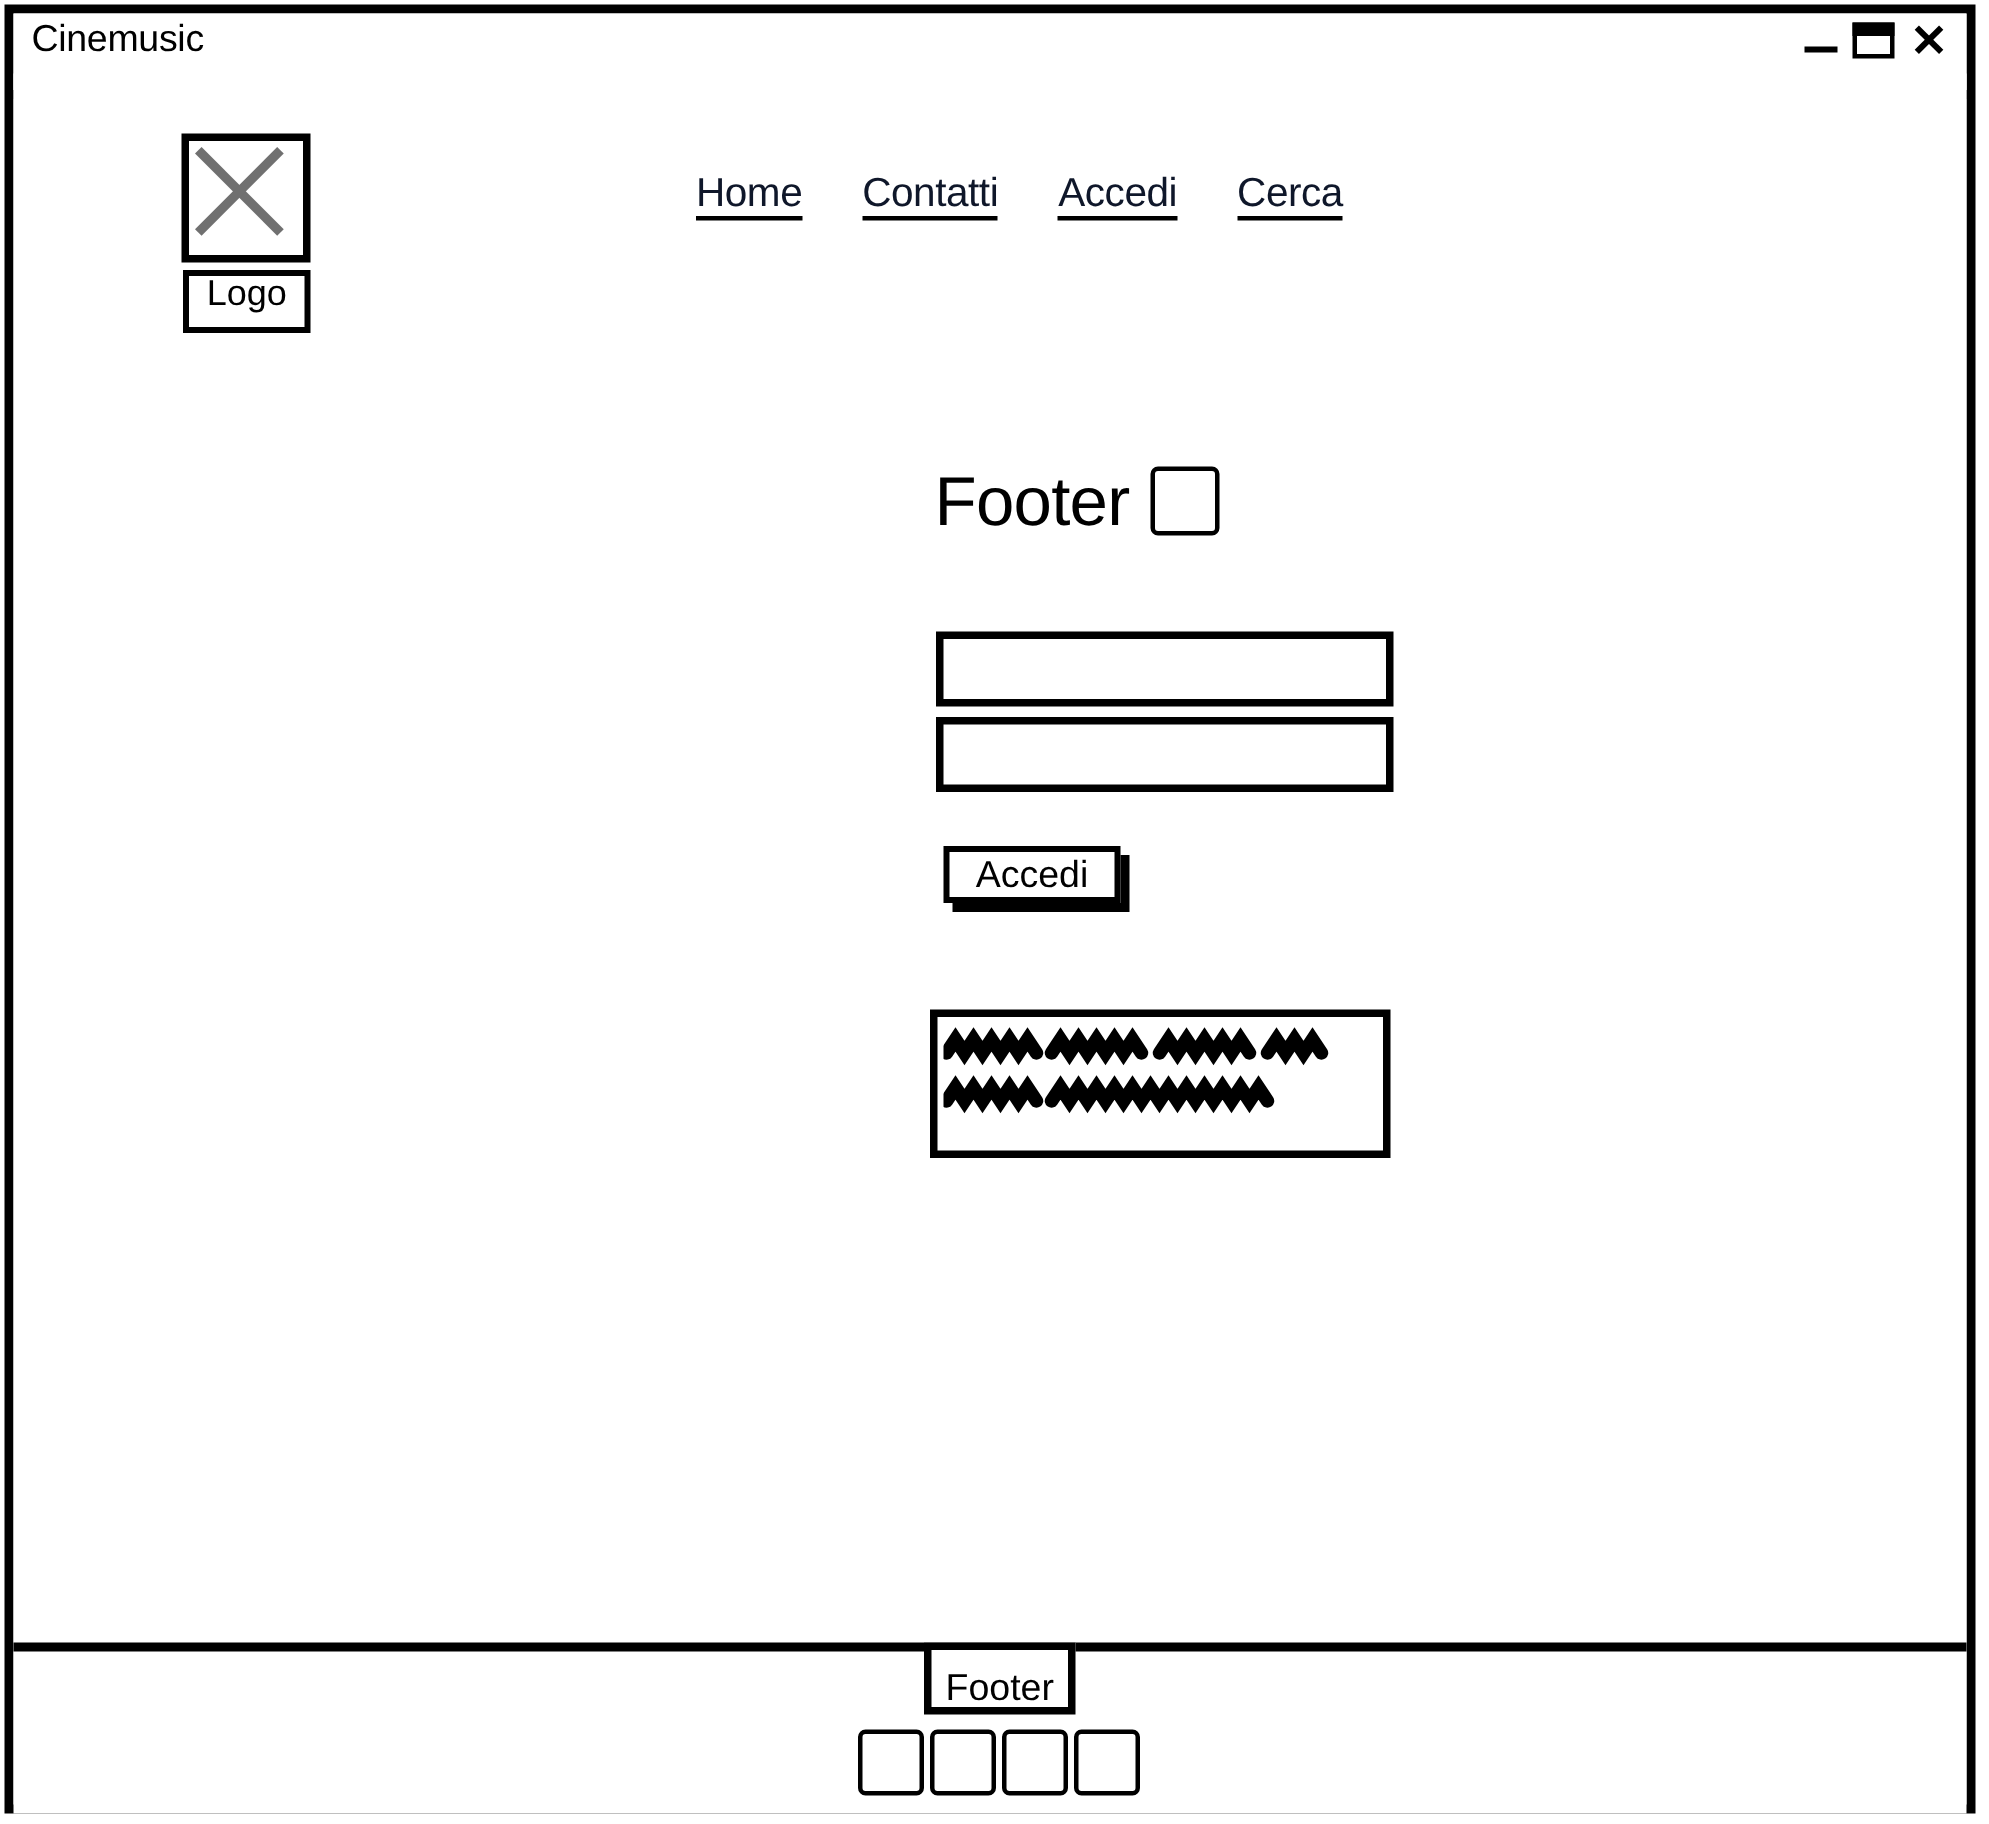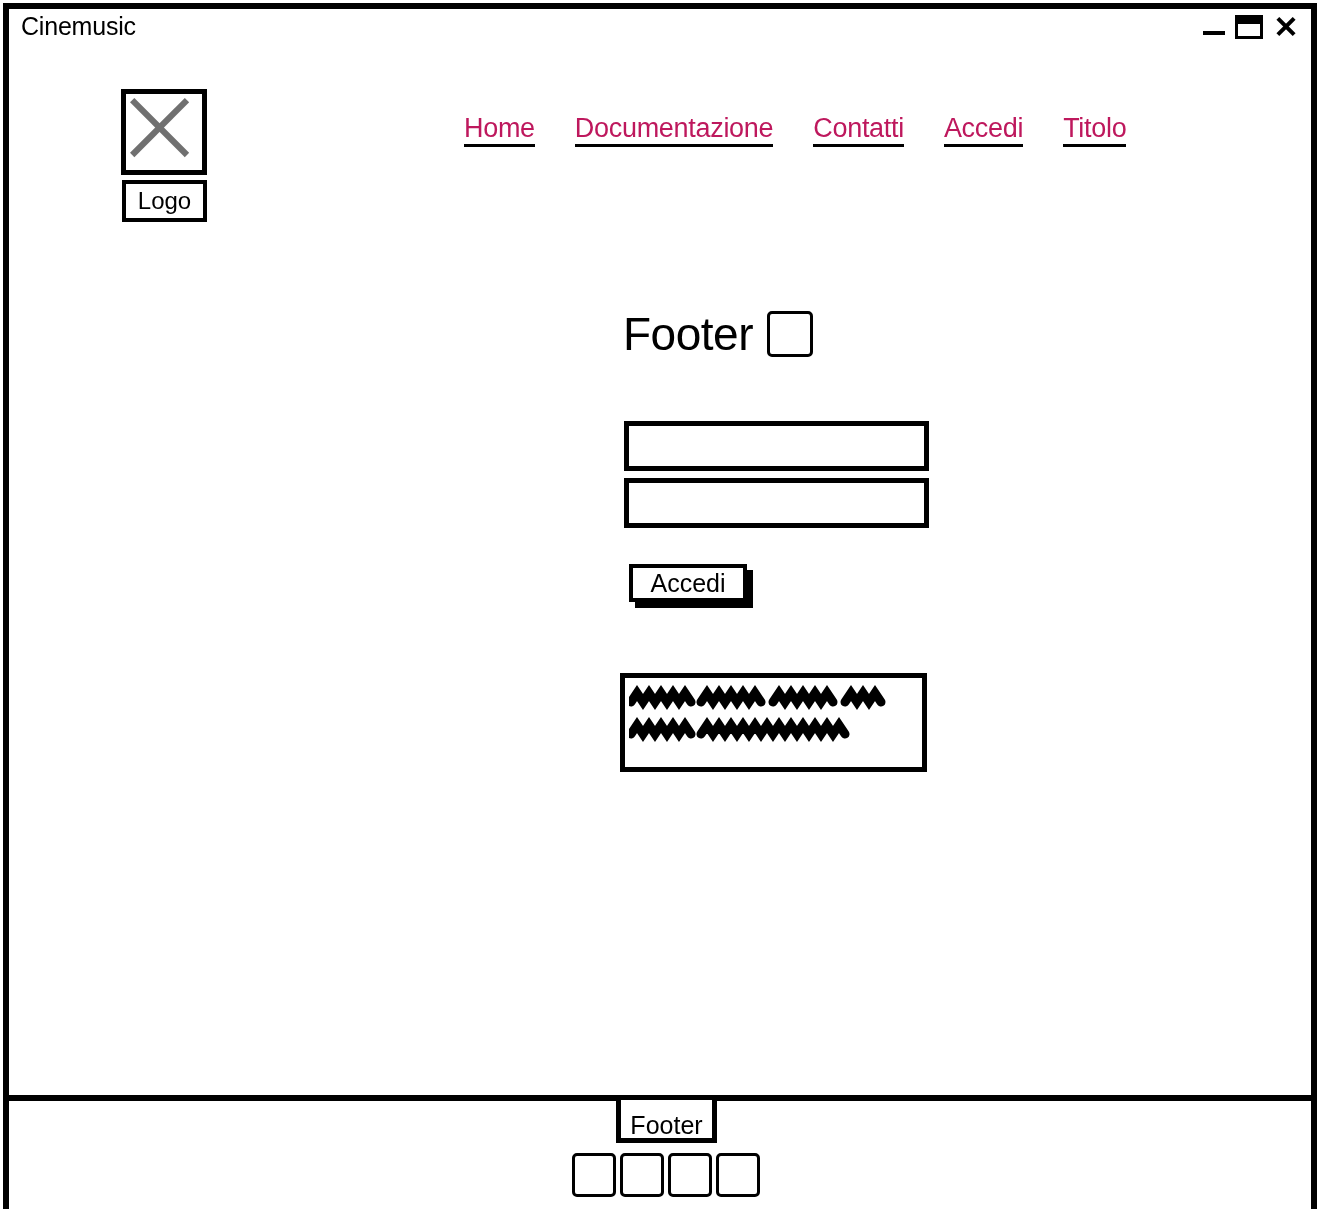--- a/index.html
+++ b/index.html
@@ -133,41 +133,40 @@
   #logo-label-box {
     position: absolute;
     left: 1px;
     top: 91px;
     width: 85px;
     height: 42px;
     border: 4px solid #000;
     box-sizing: border-box;
     background: #fff;
     display: flex;
-    align-items: center;
     justify-content: center;
   }
   #logo-label-text {
     font-size: 24px;
     color: #000;
     line-height: 1;
   }
 
   
   #top-nav {
     position: absolute;
     left: 455px;
     top: 64px;
     display: flex;
     align-items: baseline;
     gap: 40px;
   }
   .nav-link {
     font-size: 27px;
-    color: #be185d;
+    color: #0f172a;
     text-decoration: none;
     position: relative;
     white-space: nowrap;
     padding-bottom: 3px;
     cursor: pointer;
     letter-spacing: -0.3px;
   }
   .nav-link::after {
     content: "";
     position: absolute;
@@ -341,24 +340,23 @@
           <line x1="69" y1="7" x2="7" y2="69" stroke="#707070" stroke-width="7"></line>
         </svg>
       </div>
       <div id="logo-label-box">
         <span id="logo-label-text">Logo</span>
       </div>
     </div>
 
     <nav id="top-nav">
       <a class="nav-link">Home</a>
-      <a class="nav-link">Documentazione</a>
       <a class="nav-link">Contatti</a>
       <a class="nav-link">Accedi</a>
-      <a class="nav-link">Titolo</a>
+      <a class="nav-link">Cerca</a>
     </nav>
 
     <div id="title-row">
       <span id="page-title">Footer</span>
       <span id="title-checkbox"></span>
     </div>
 
     <div class="text-field" id="field-username"></div>
     <div class="text-field" id="field-password"></div>
 

